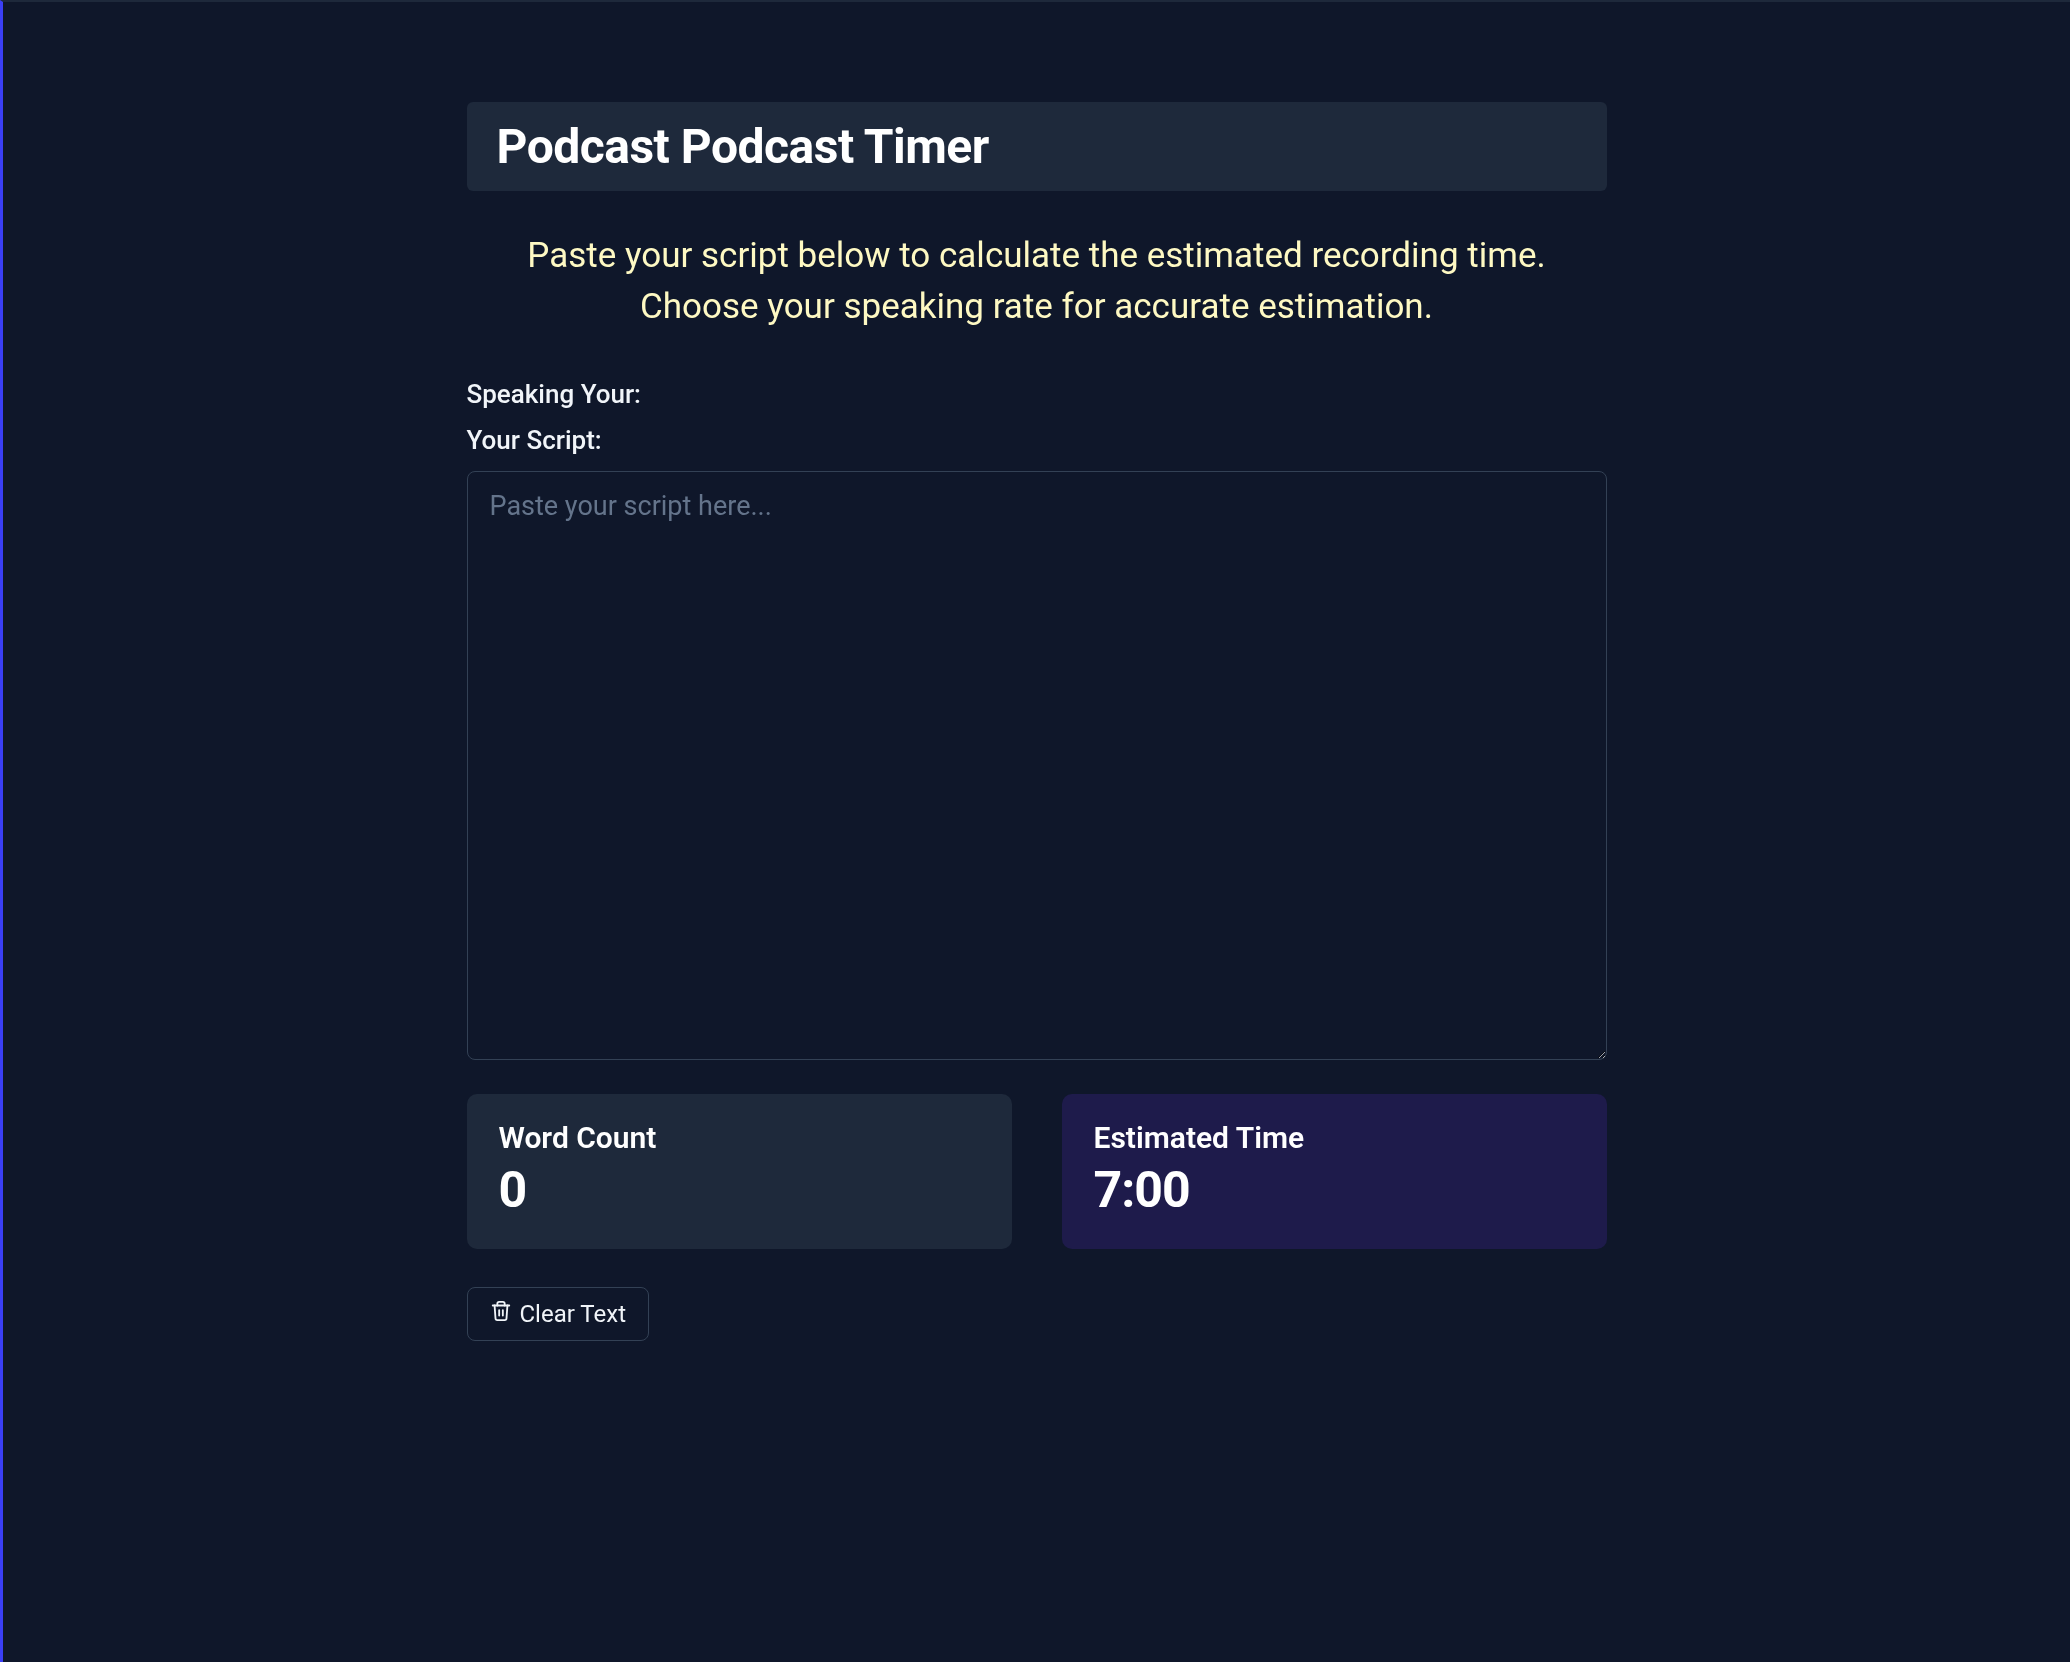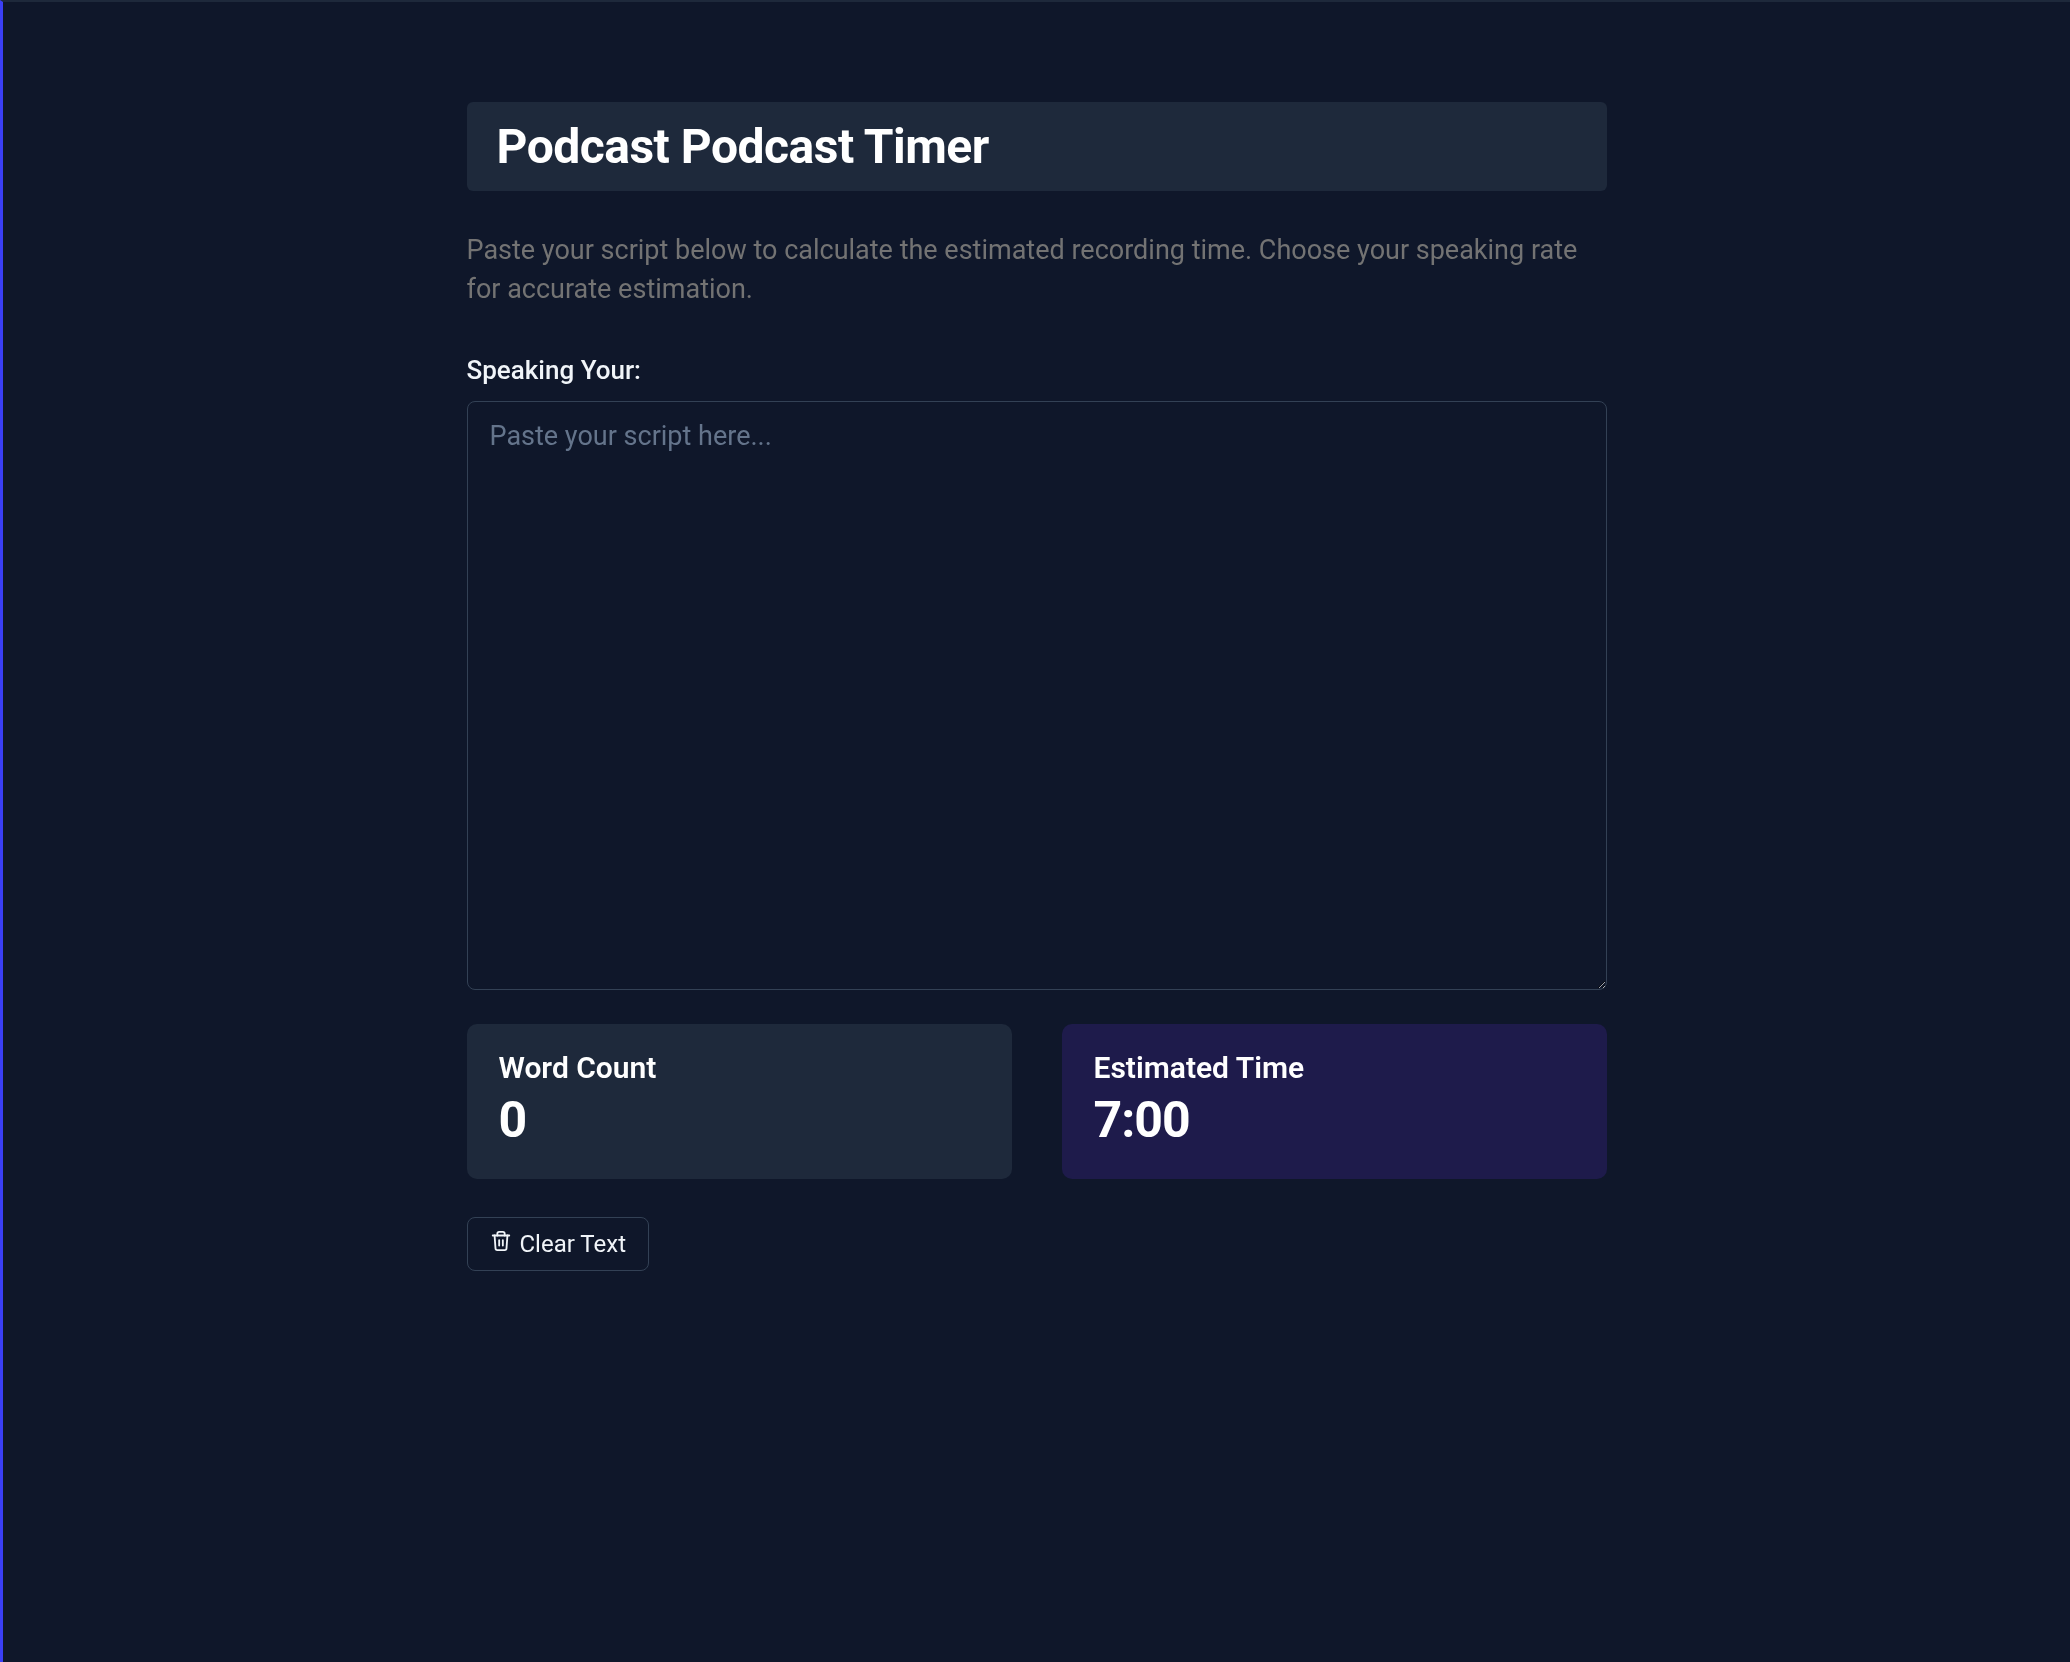--- a/index.html
+++ b/index.html
@@ -25,24 +25,25 @@
     padding: 16px 30px;
     margin-bottom: 40px;
   }
   h1 {
     font-size: 48px;
     font-weight: 700;
     color: #ffffff;
     letter-spacing: -0.5px;
   }
   .description {
-    color: #737373;
-    font-size: 27px;
+    color: #fef9c3;
+    font-size: 35px;
     line-height: 1.45;
     margin-bottom: 46px;
+    text-align: center;
   }
   .label {
     color: #f1f5f9;
     font-size: 26px;
     font-weight: 500;
     margin-bottom: 16px;
     display: block;
   }
   .rate-group {
     display: flex;
@@ -143,20 +144,21 @@
 <div class="container">
 
   <div class="title-bar">
     <h1>Podcast Podcast Timer</h1>
   </div>
 
   <p class="description">Paste your script below to calculate the estimated recording time. Choose your speaking rate for accurate estimation.</p>
 
   <label class="label">Speaking Your:</label>
 
+  <label class="label">Your Script:</label>
   <textarea class="script-area" placeholder="Paste your script here..." style=""></textarea>
 
   <div class="metrics">
     <div class="metric-card wc">
       <div class="metric-title">Word Count</div>
       <div class="metric-value">0</div>
     </div>
     <div class="metric-card et">
       <div class="metric-title">Estimated Time</div>
       <div class="metric-value">7:00</div>

